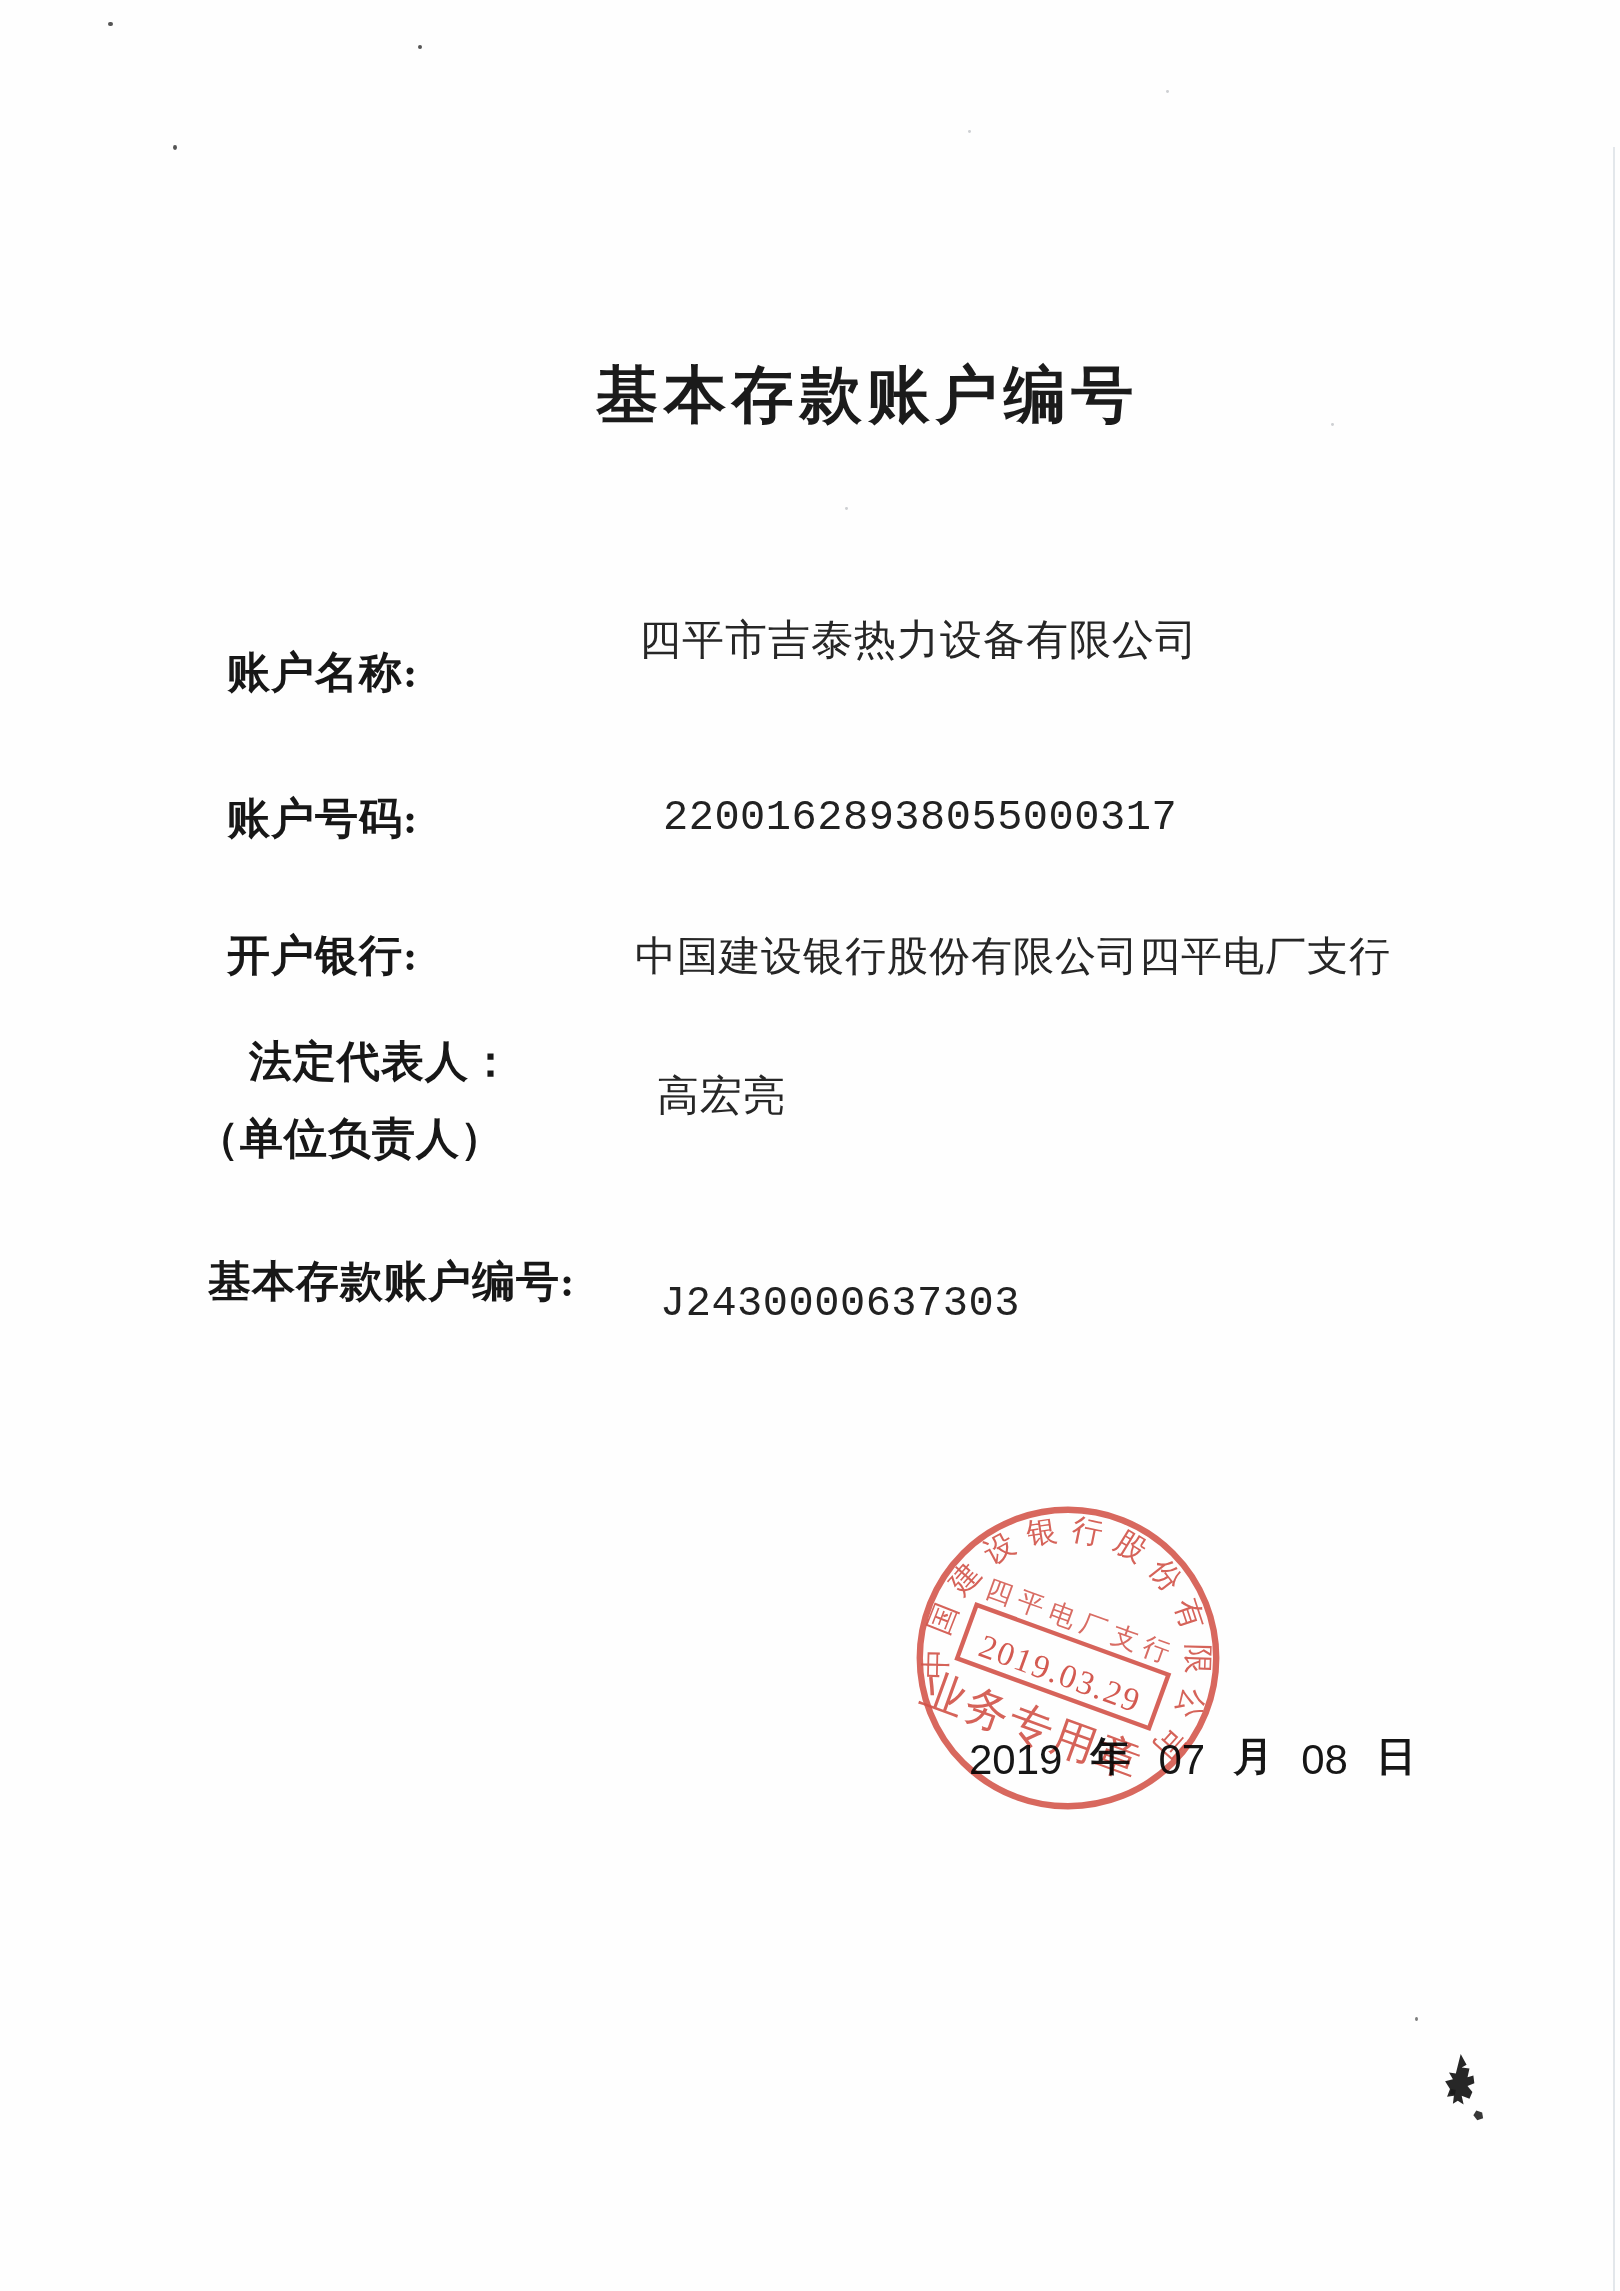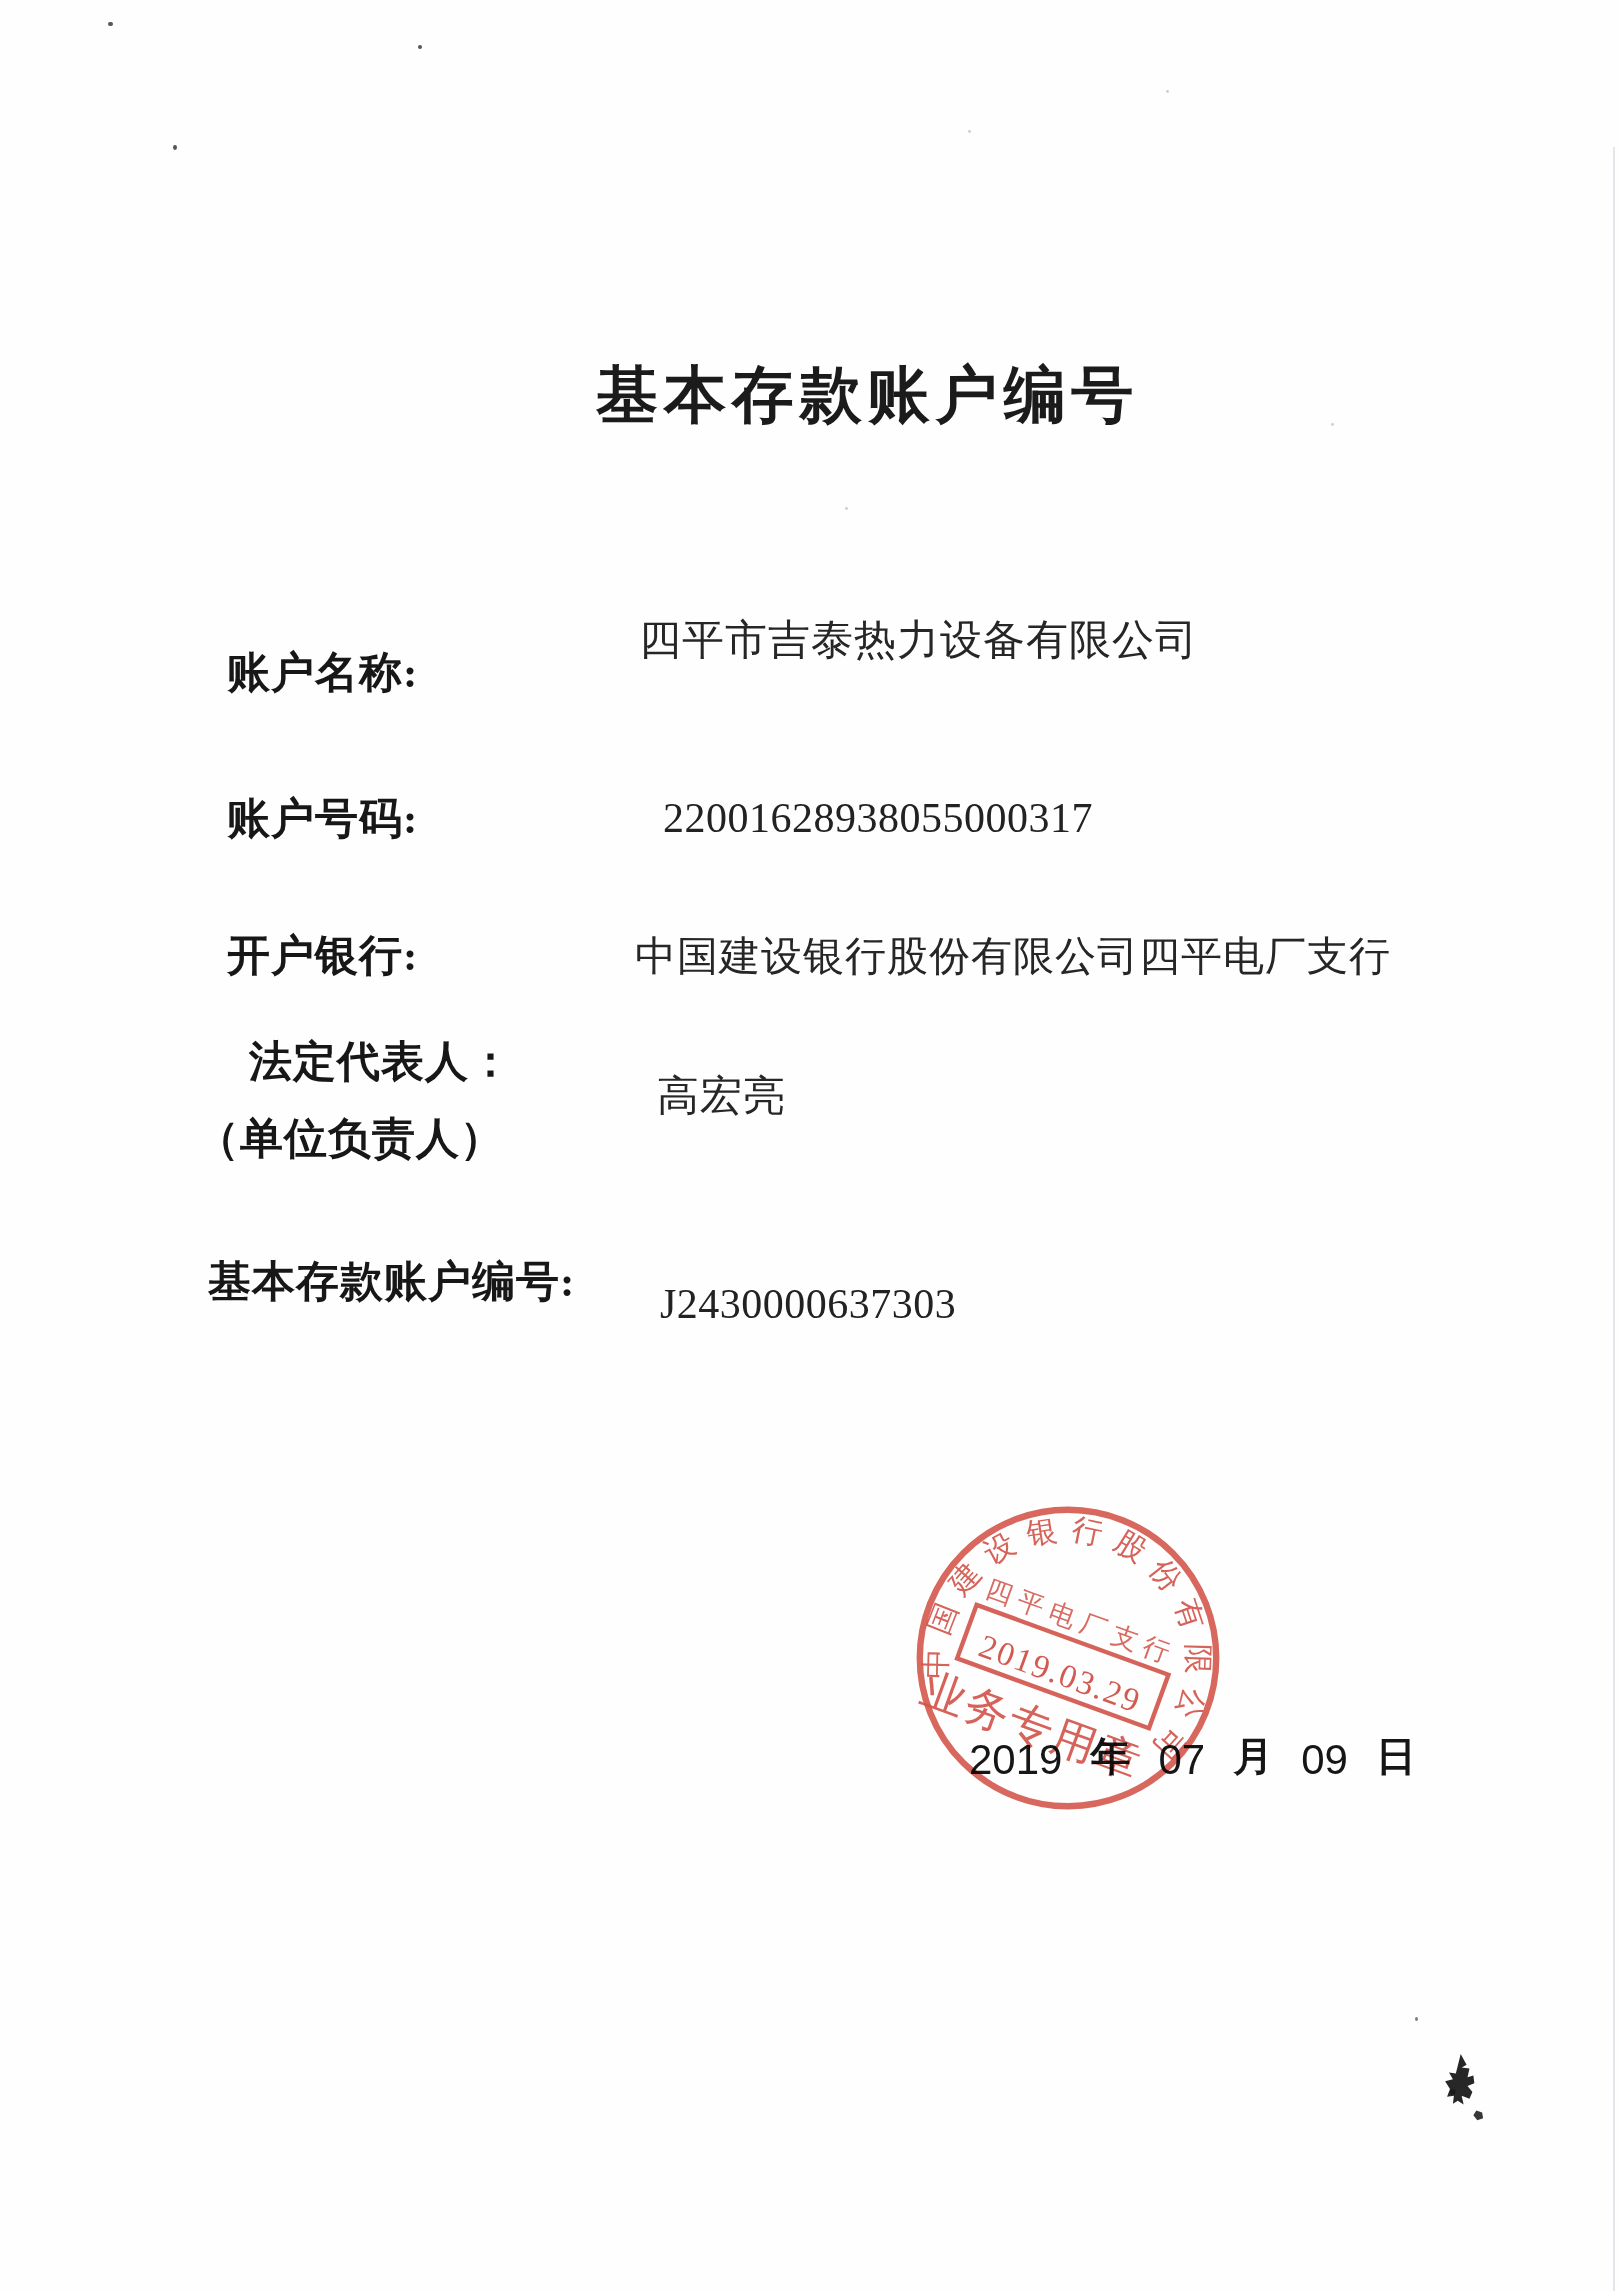--- a/index.html
+++ b/index.html
@@ -22,21 +22,21 @@
 
   .field-label {
     font-size: 43px; font-weight: 700; color: #171717;
     white-space: nowrap; letter-spacing: 1px;
   }
   .field-value {
     font-size: 42px; font-weight: 400; color: #262626;
     white-space: nowrap; letter-spacing: 1px;
   }
   .num-value {
-    font-family: Liberation Serif, serif;
+    font-family: Liberation Mono, monospace;
     font-size: 42px; font-weight: 400; color: #222;
     letter-spacing: 0.5px; white-space: nowrap;
   }
 
   .lbl-r1 { left: 227px; top: 644px; }
   .val-r1 { left: 639px; top: 612px; }
   .lbl-r2 { left: 227px; top: 790px; }
   .val-r2 { left: 663px; top: 794px; }
   .lbl-r3 { left: 227px; top: 927px; }
   .val-r3 { left: 635px; top: 929px; font-size: 41px; }
@@ -105,21 +105,21 @@
     <text x="161" y="192" text-anchor="middle" font-size="34" letter-spacing="2" opacity="0.95" font-family="Liberation Sans, DejaVu Sans, sans-serif">2019.03.29</text>
     <text x="152" y="256" text-anchor="middle" font-size="45" letter-spacing="2" opacity="0.9">业务专用章</text>
   </g>
 </svg>
 
 <div class="abs date-line">
   <span class="num">2019</span>
   <span class="cjk">年</span>
   <span class="num">07</span>
   <span class="cjk">月</span>
-  <span class="num">09</span>
+  <span class="num">08</span>
   <span class="cjk">日</span>
 </div>
 
 <svg class="abs ink-blot" width="63" height="76" viewBox="0 0 64 78" xmlns="http://www.w3.org/2000/svg">
   <path fill="#151515" d="M24 2 l6 11 -5 3 8 1 -2 9 6 -2 1 8 -7 3 5 6 -3 7 -8 -3 2 9 -6 -4 -5 3 1 -8 -7 1 3 -8 -5 -8 8 -2 -4 -7 7 1 z" opacity="0.92"></path>
   <path fill="#151515" d="M40 60 l6 2 1 6 -6 2 -4 -5 z" opacity="0.85"></path>
   <path fill="#151515" d="M14 38 l5 1 -1 5 -5 -1 z" opacity="0.7"></path>
 </svg>
 
 <div class="speck" style="left:108px; top:21.6px; width:4.9px; height:4.9px;"></div>

